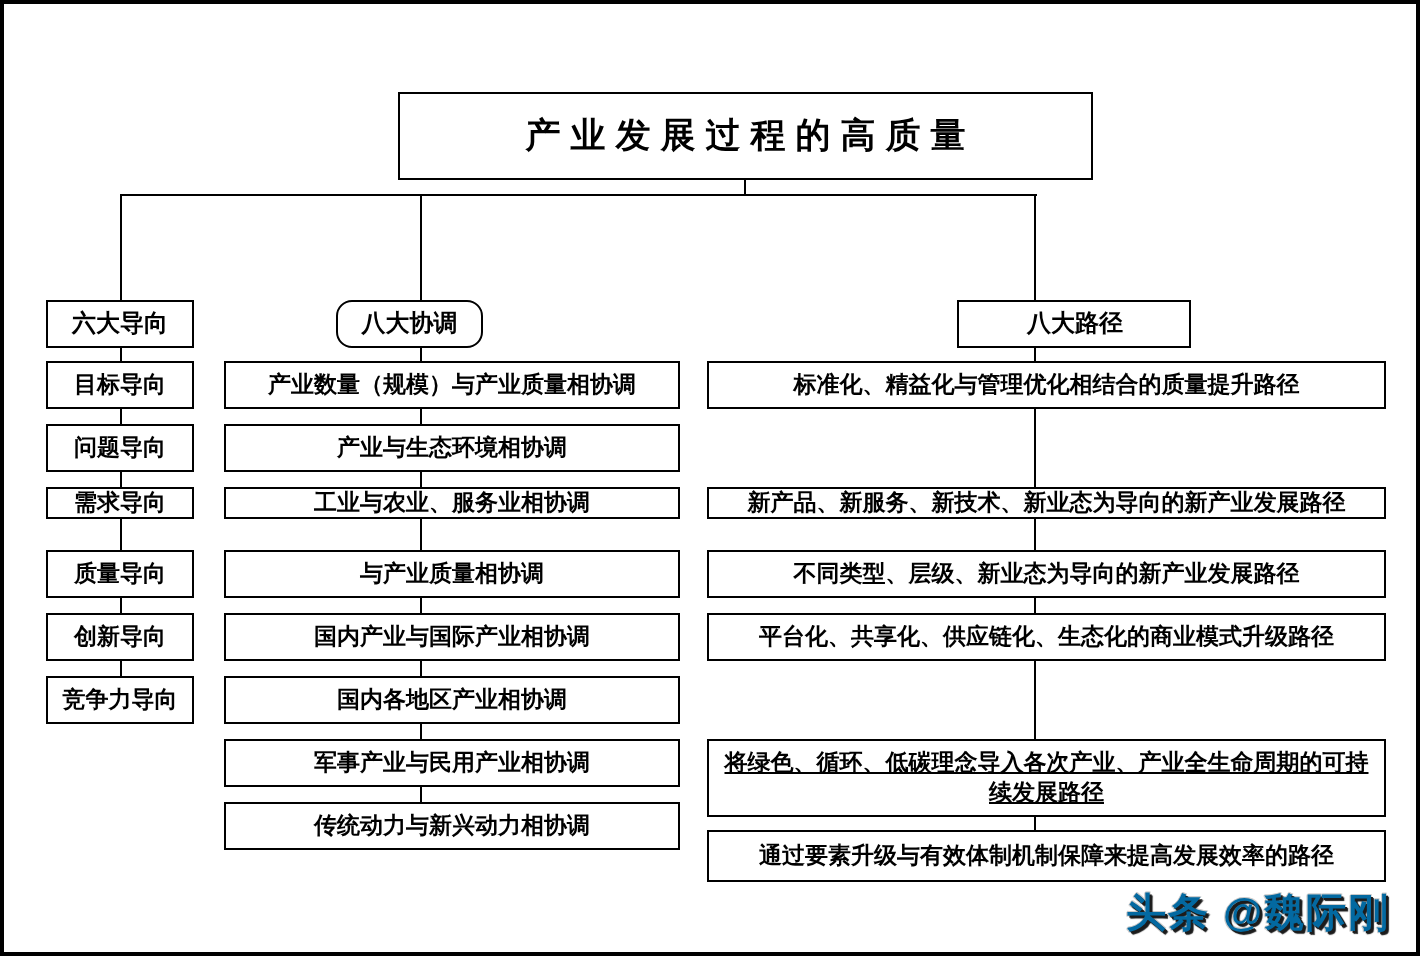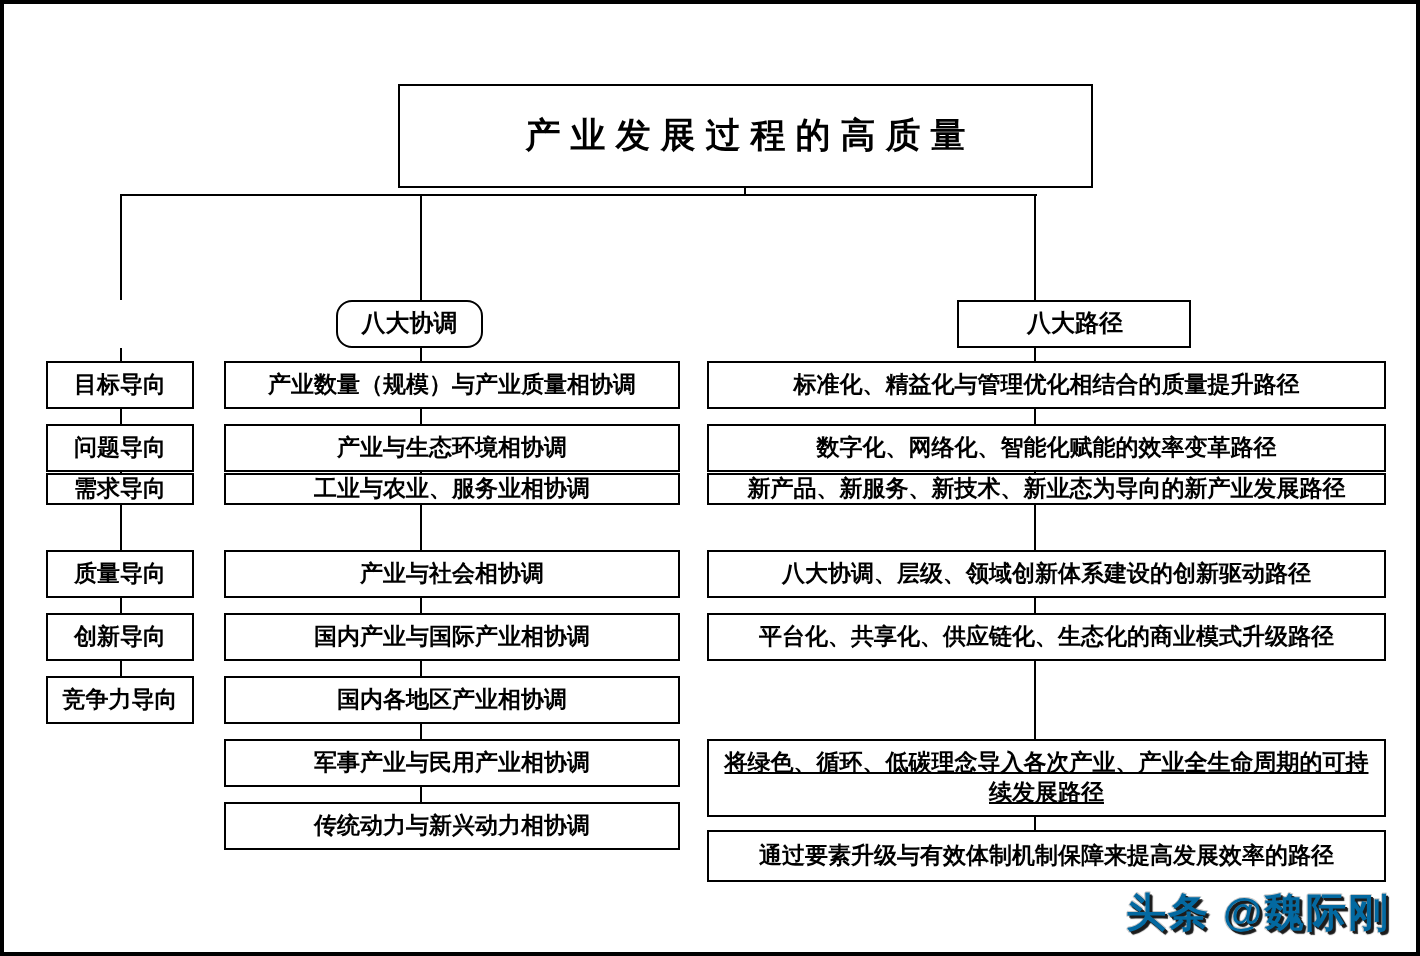--- a/index.html
+++ b/index.html
@@ -34,34 +34,34 @@
     align-items: center;
     justify-content: center;
     text-align: center;
     font-weight: 700;
     font-size: 23px;
     line-height: 1.3;
     padding: 2px 6px;
     z-index: 2;
   }
   .top-box {
-    left: 394px; top: 80px; width: 695px; height: 104px;
+    left: 394px; top: 88px; width: 695px; height: 88px;
     font-size: 35px;
     letter-spacing: 10px;
     padding-left: 16px; 
   }
   .hdr { top: 296px; height: 48px; font-size: 24px; }
   .col-left  { left: 42px;  width: 148px; }
   .col-mid   { left: 220px; width: 456px; }
   .col-right { left: 703px; width: 679px; }
   .hdr-mid   { left: 332px; width: 147px; border-radius: 16px; }
   .hdr-right { left: 953px; width: 234px; padding-left: 8px; }
   .r1 { top: 357px; height: 48px; }
   .r2 { top: 420px; height: 48px; }
-  .r3 { top: 469px; height: 32px; }
+  .r3 { top: 483px; height: 32px; }
   .r4 { top: 546px; height: 48px; }
   .r5 { top: 609px; height: 48px; }
   .r6 { top: 672px; height: 48px; }
   .r7 { top: 735px; height: 48px; }
   .r8 { top: 798px; height: 48px; }
   .r7-tall { top: 735px; height: 78px; text-decoration: underline; }
   .r8-right { top: 826px; height: 52px; }
   .watermark {
     position: absolute;
     right: 26px;
@@ -90,42 +90,42 @@
   <div class="line" style="left:116px; top:190px; width:917px; height:2px;"></div>
   <div class="line" style="left:116px; top:190px; width:2px; height:106px;"></div>
   <div class="line" style="left:416px; top:190px; width:2px; height:106px;"></div>
   <div class="line" style="left:1030px; top:190px; width:2px; height:106px;"></div>
   <div class="line" style="left:116px; top:344px; width:2px; height:330px;"></div>
   <div class="line" style="left:416px; top:344px; width:2px; height:456px;"></div>
   <div class="line" style="left:1030px; top:344px; width:2px; height:484px;"></div>
 
   <div class="box top-box">产业发展过程的高质量</div>
 
+  <div class="box hdr col-left">六大导向</div>
   <div class="box hdr hdr-mid">八大协调</div>
   <div class="box hdr hdr-right">八大路径</div>
 
   <div class="box col-left r1">目标导向</div>
   <div class="box col-left r2">问题导向</div>
   <div class="box col-left r3">需求导向</div>
   <div class="box col-left r4">质量导向</div>
   <div class="box col-left r5">创新导向</div>
   <div class="box col-left r6">竞争力导向</div>
 
   <div class="box col-mid r1">产业数量（规模）与产业质量相协调</div>
   <div class="box col-mid r2">产业与生态环境相协调</div>
   <div class="box col-mid r3">工业与农业、服务业相协调</div>
-  <div class="box col-mid r4">产业与社会相协调</div>
+  <div class="box col-mid r4">与产业质量相协调</div>
   <div class="box col-mid r5">国内产业与国际产业相协调</div>
   <div class="box col-mid r6">国内各地区产业相协调</div>
   <div class="box col-mid r7">军事产业与民用产业相协调</div>
   <div class="box col-mid r8">传统动力与新兴动力相协调</div>
 
   <div class="box col-right r1">标准化、精益化与管理优化相结合的质量提升路径</div>
-  <div class="box col-right r2">数字化、网络化、智能化赋能的效率变革路径</div>
   <div class="box col-right r3">新产品、新服务、新技术、新业态为导向的新产业发展路径</div>
-  <div class="box col-right r4">八大协调、层级、领域创新体系建设的创新驱动路径</div>
+  <div class="box col-right r4">不同类型、层级、新业态为导向的新产业发展路径</div>
   <div class="box col-right r5">平台化、共享化、供应链化、生态化的商业模式升级路径</div>
   <div class="box col-right r7-tall">将绿色、循环、低碳理念导入各次产业、产业全生命周期的可持续发展路径</div>
   <div class="box col-right r8-right">通过要素升级与有效体制机制保障来提高发展效率的路径</div>
 
   <div class="watermark">头条 @魏际刚</div>
 
 </div>
 
 </body></html>

